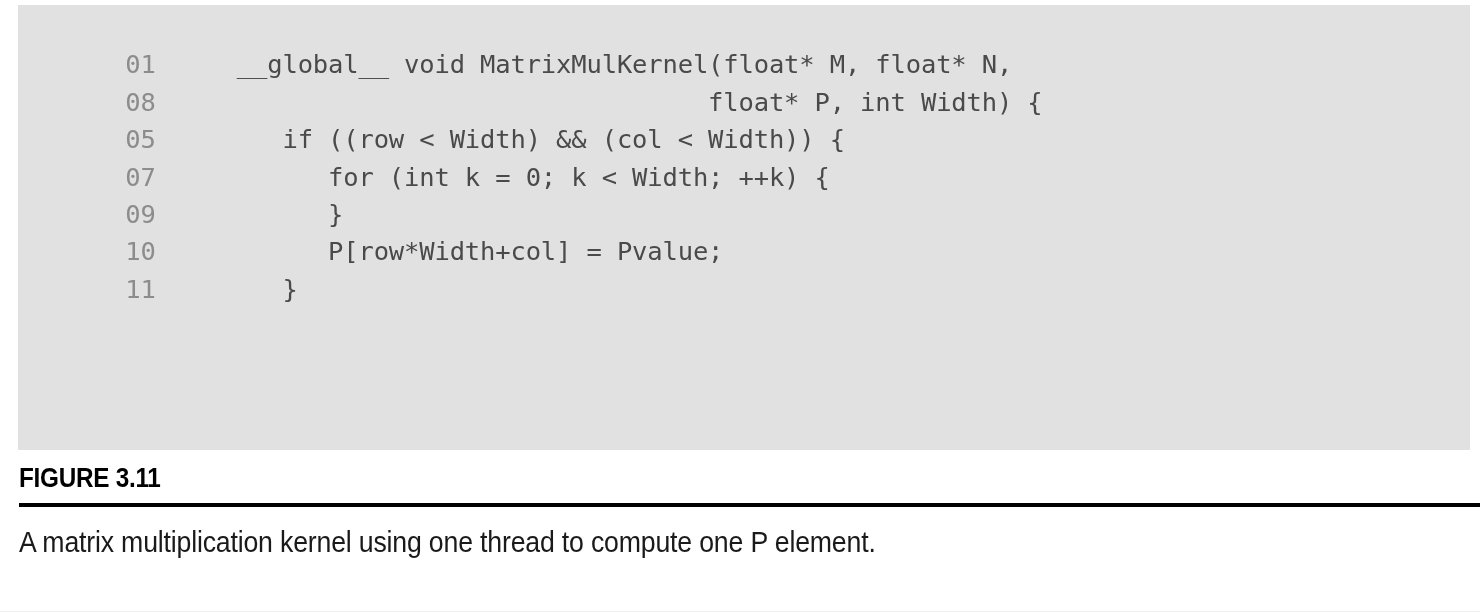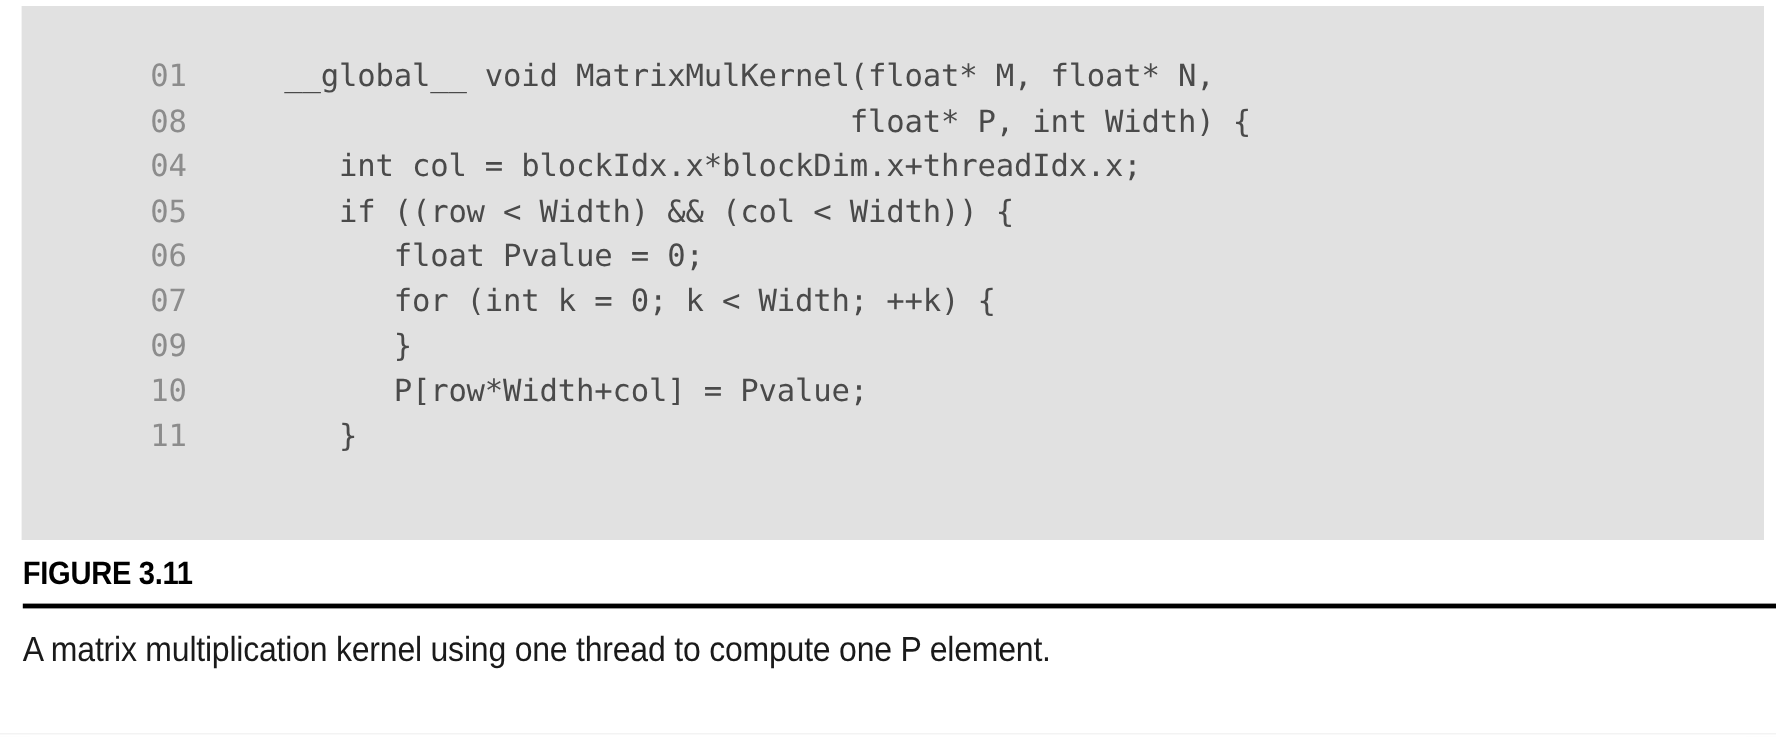--- a/index.html
+++ b/index.html
@@ -115,27 +115,21 @@
 <div id="page">
 
   <div id="code-block">
     <div class="code-line">
       <span class="ln">01</span><span class="src">   __global__ void MatrixMulKernel(float* M, float* N,</span>
     </div>
     <div class="code-line">
       <span class="ln">08</span><span class="src">                                  float* P, int Width) {</span>
     </div>
     <div class="code-line">
-      <span class="ln">04</span><span class="src">      int col = blockIdx.x*blockDim.x+threadIdx.x;</span>
-    </div>
-    <div class="code-line">
       <span class="ln">05</span><span class="src">      if ((row &lt; Width) &amp;&amp; (col &lt; Width)) {</span>
-    </div>
-    <div class="code-line">
-      <span class="ln">06</span><span class="src">         float Pvalue = 0;</span>
     </div>
     <div class="code-line">
       <span class="ln">07</span><span class="src">         for (int k = 0; k &lt; Width; ++k) {</span>
     </div>
     <div class="code-line">
       <span class="ln">09</span><span class="src">         }</span>
     </div>
     <div class="code-line">
       <span class="ln">10</span><span class="src">         P[row*Width+col] = Pvalue;</span>
     </div>

